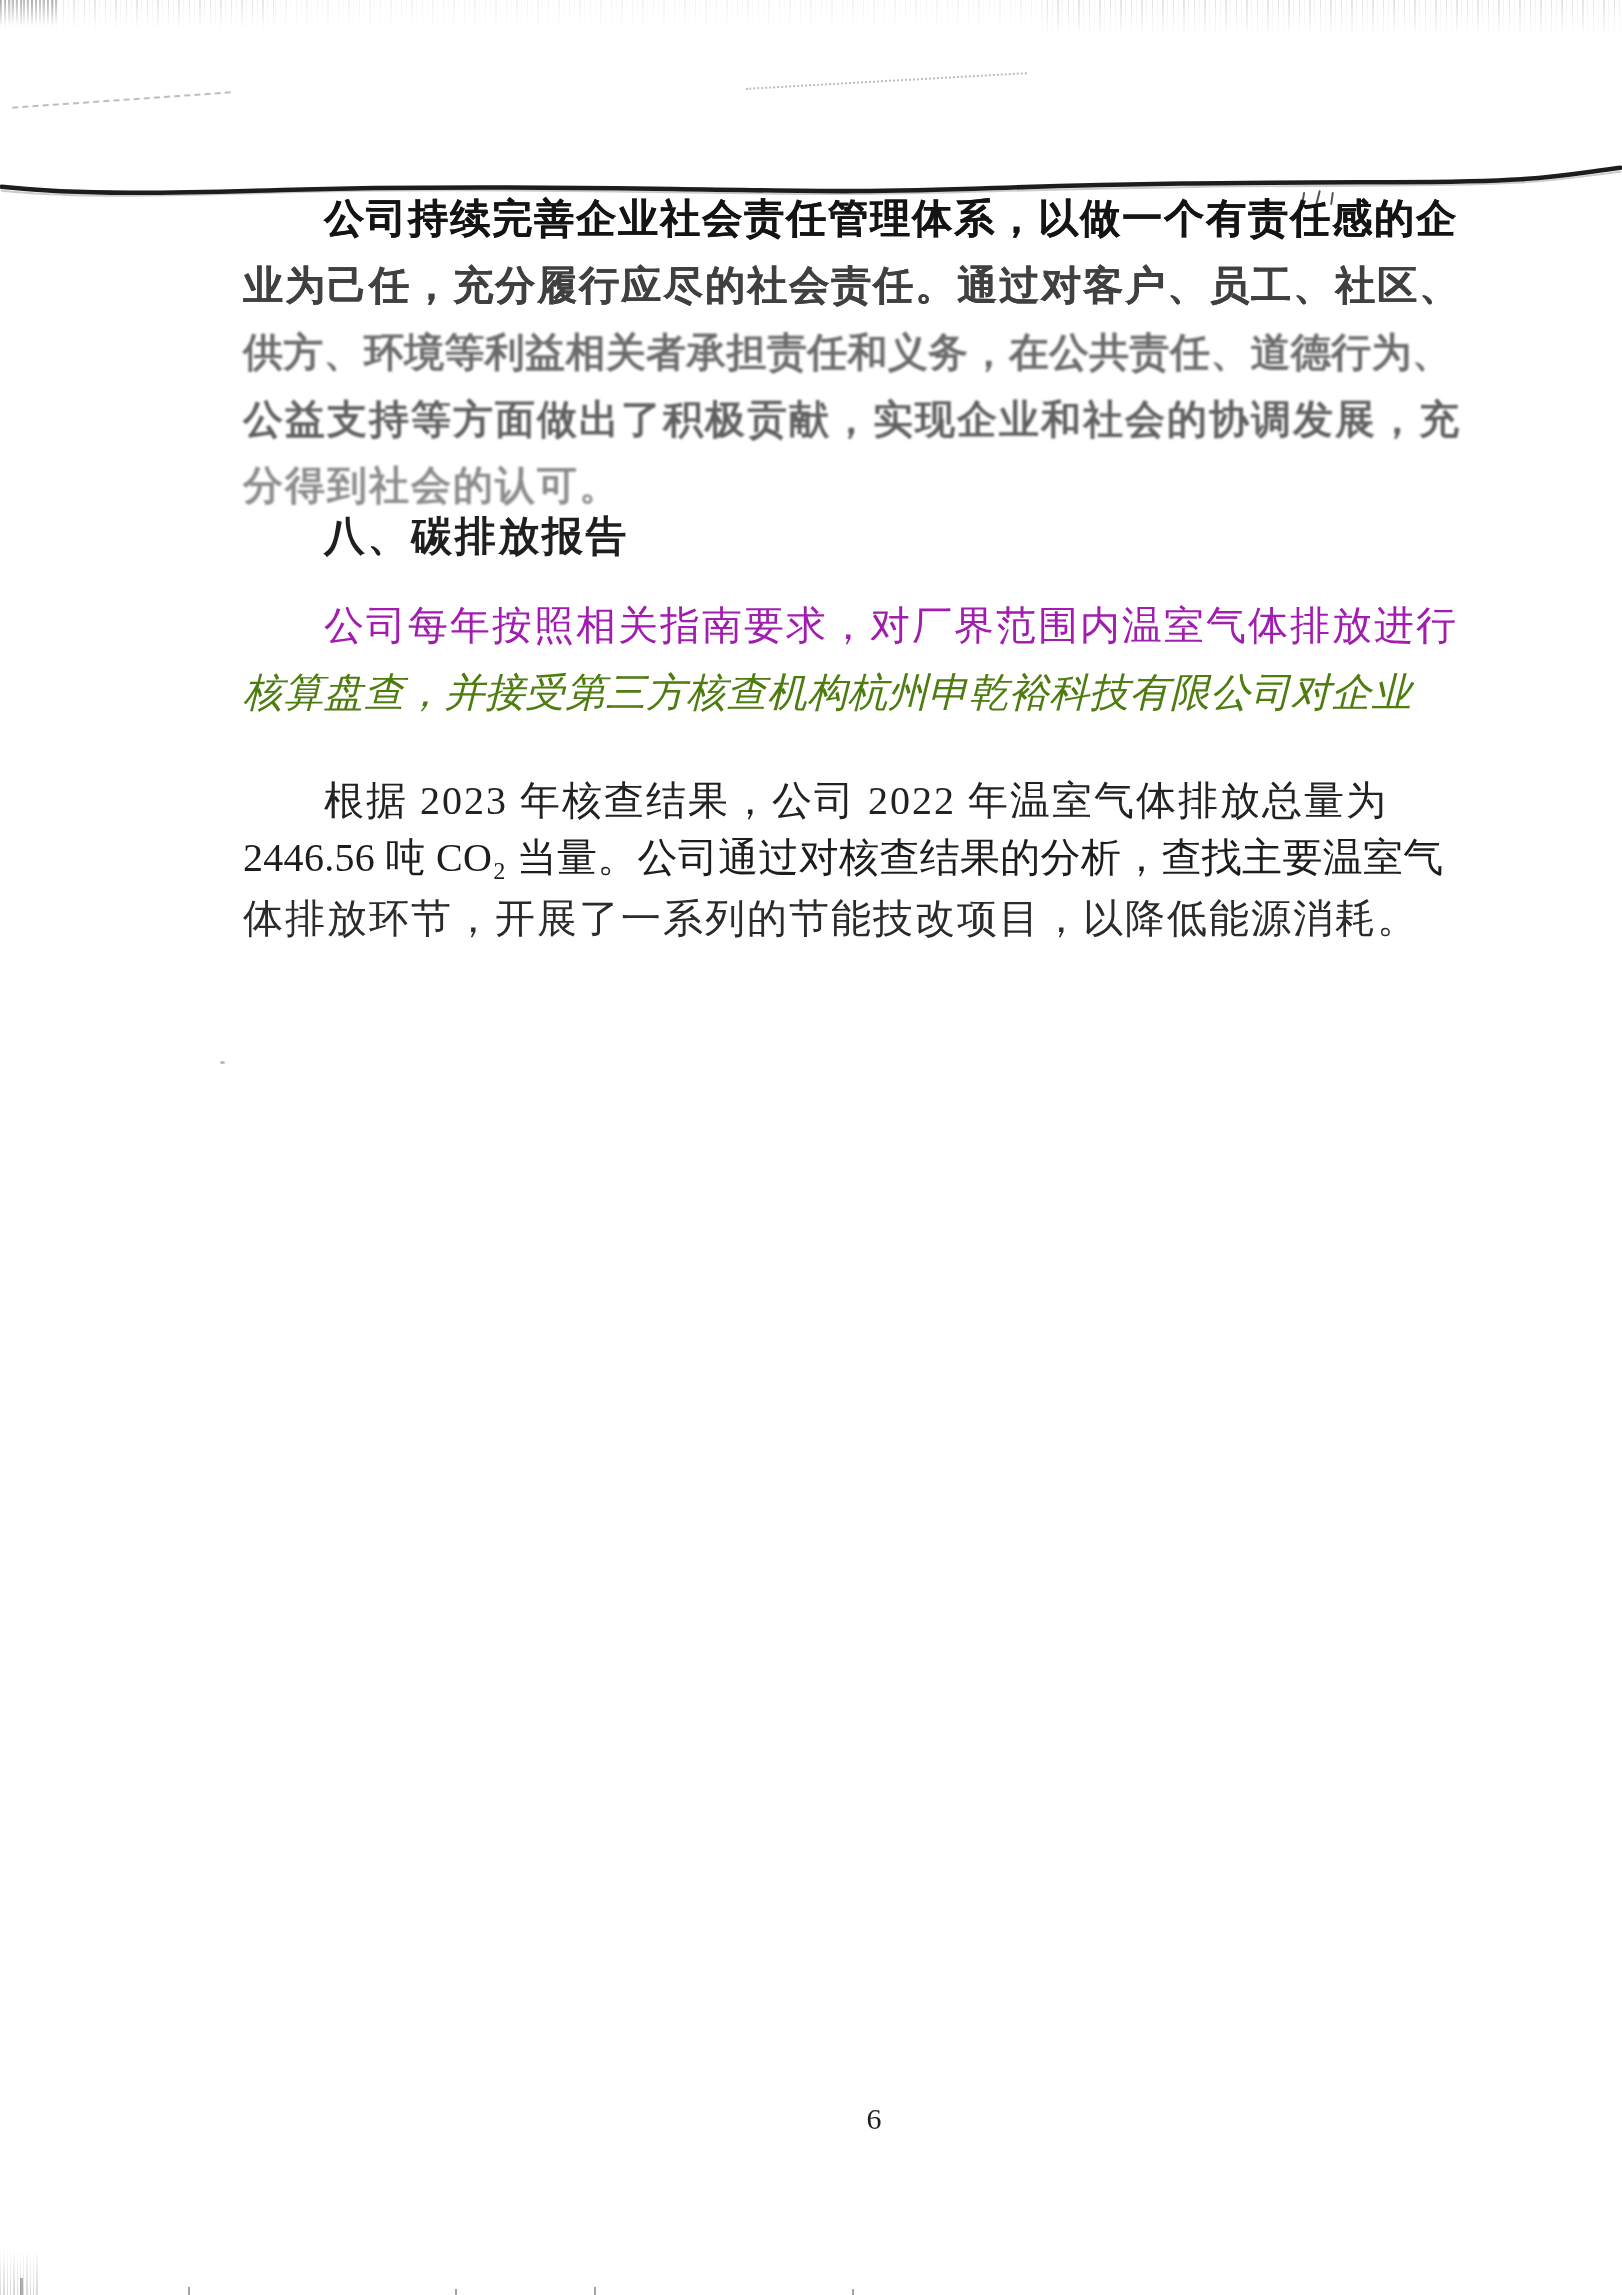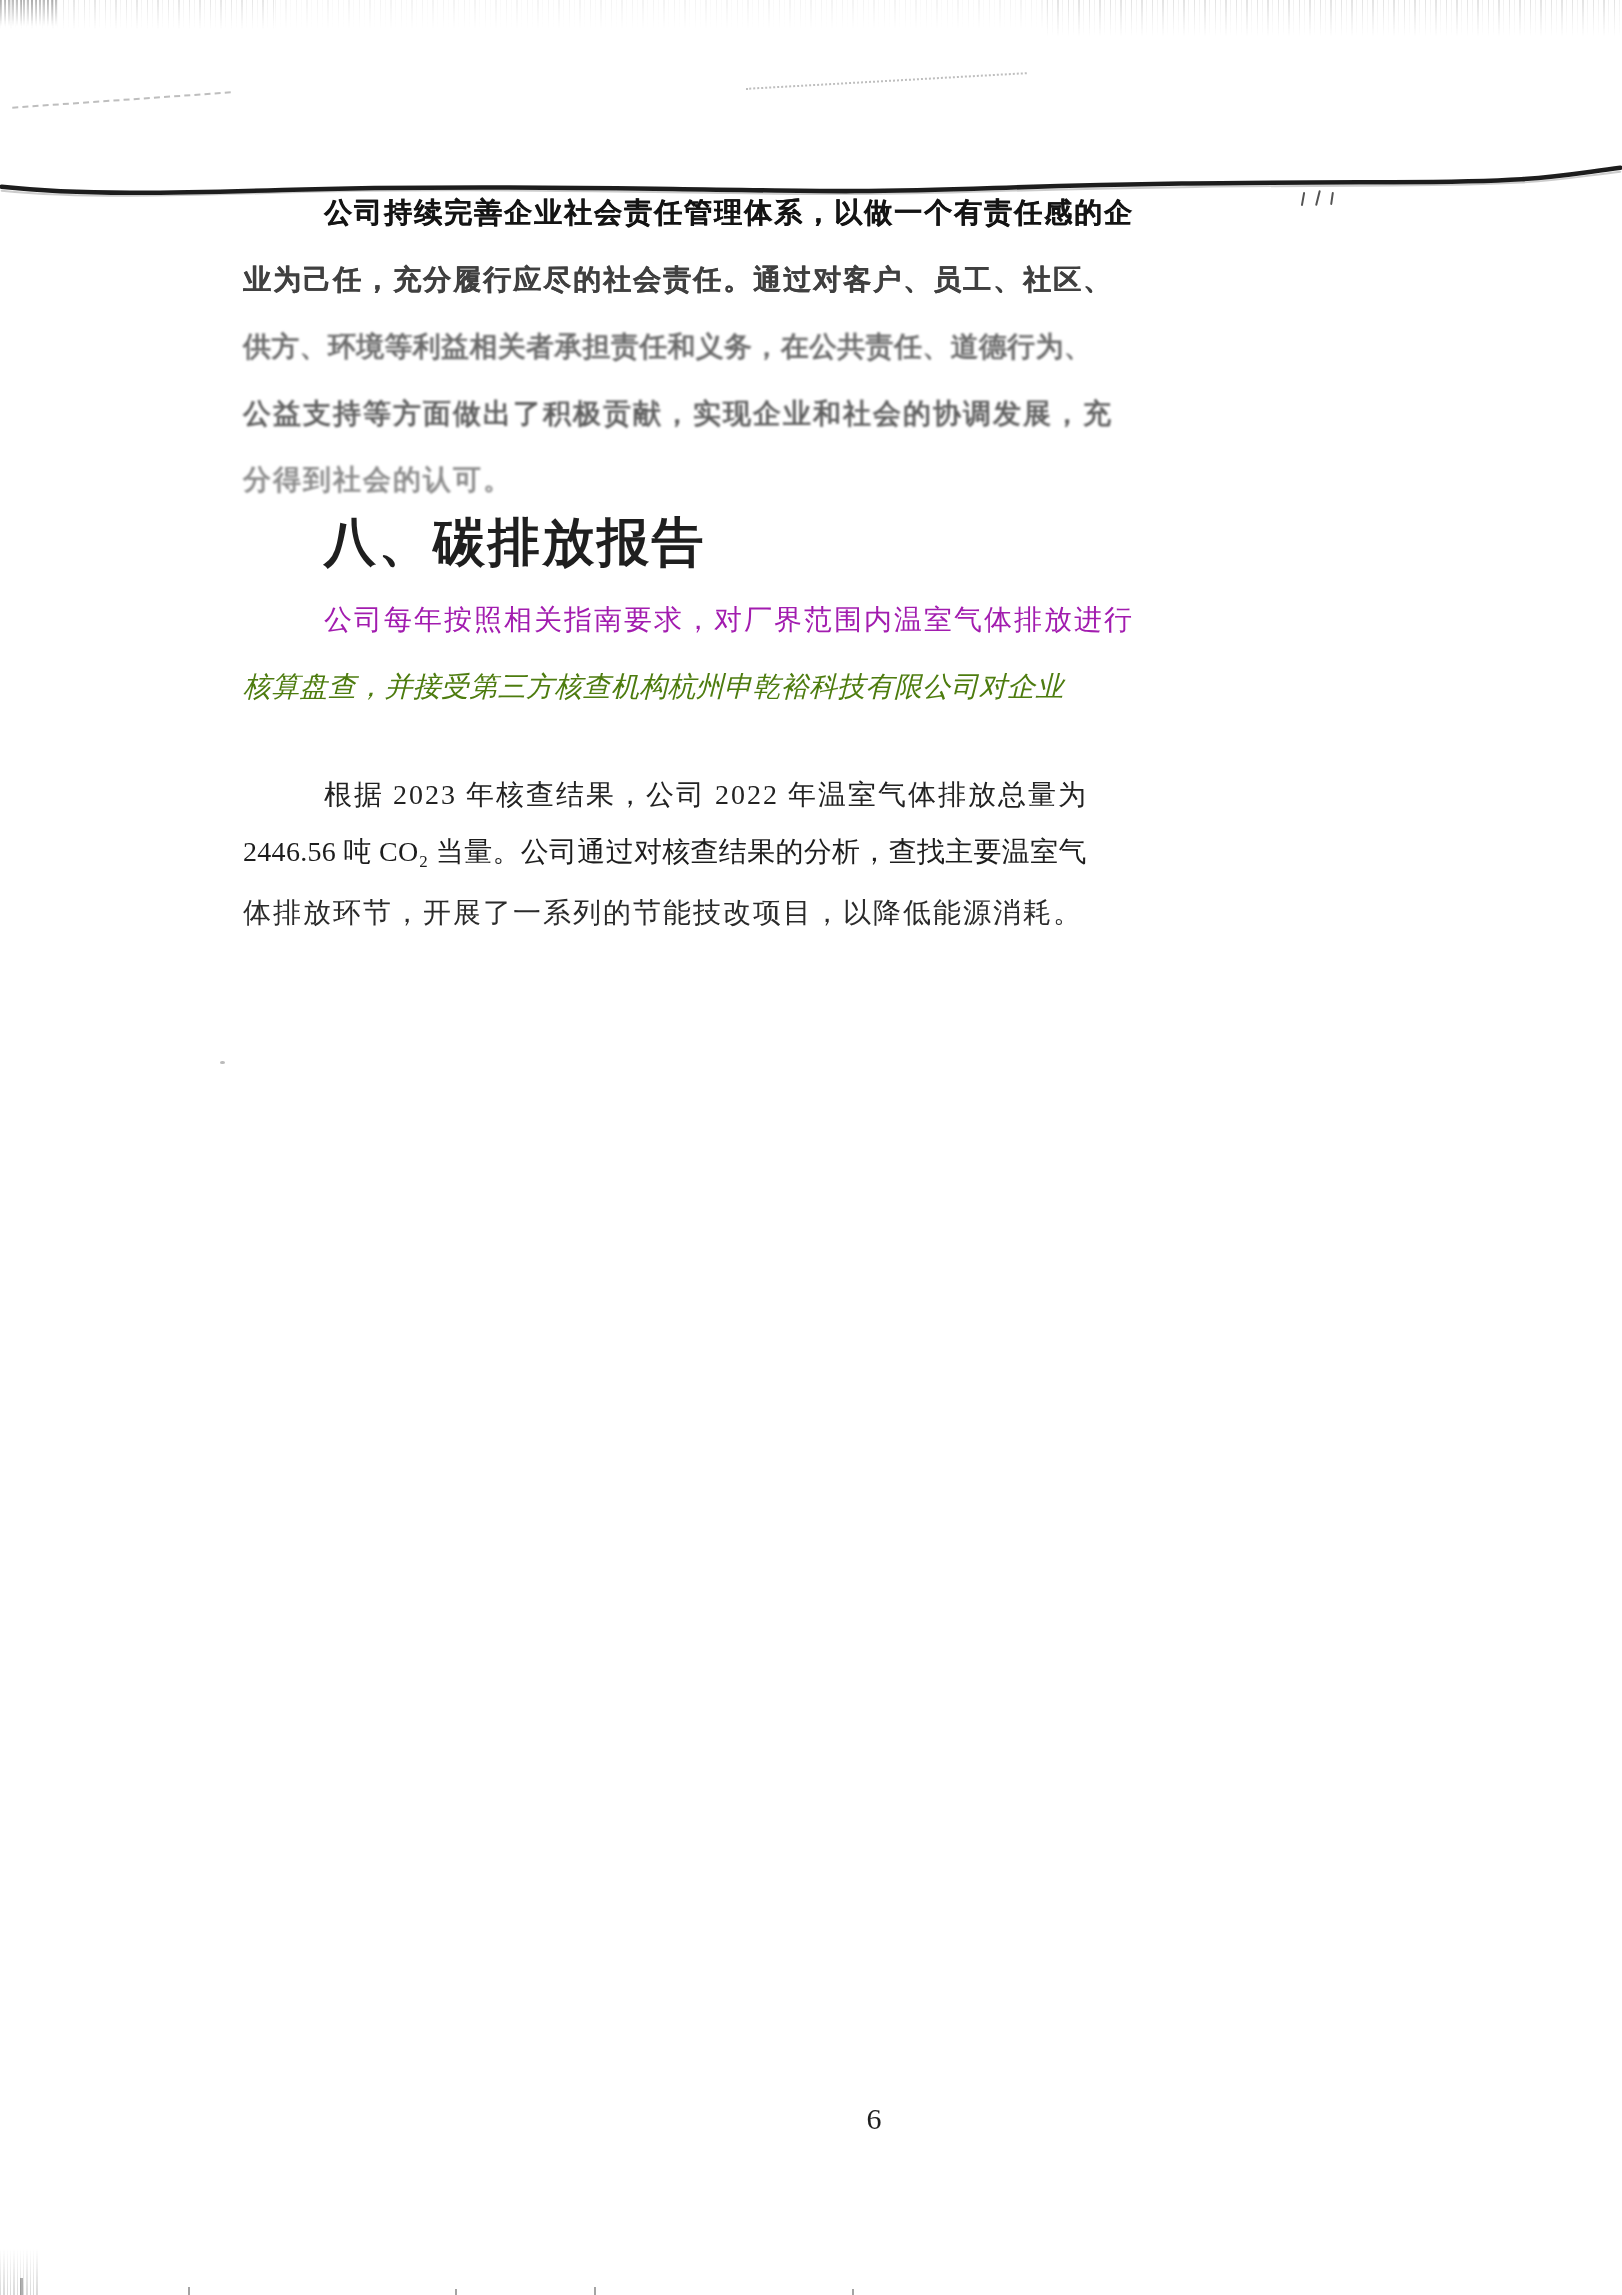--- a/index.html
+++ b/index.html
@@ -48,34 +48,34 @@
   .bottom-corner{
     position:absolute;left:0;bottom:0;width:39px;height:46px;
     background:repeating-linear-gradient(90deg,rgba(100,100,100,.25) 0 1.3px,transparent 1.3px 3.3px);
     -webkit-mask-image:linear-gradient(transparent,#000);
     mask-image:linear-gradient(transparent,#000);
   }
 
   
   .line{
     position:absolute;left:243px;width:1188px;
-    font-size:28px;line-height:1.06;
+    font-size:40px;line-height:1.06;
     letter-spacing:2px;color:#1a1a1a;
     white-space:nowrap;
   }
   .indent{padding-left:81px;}
   .tight{letter-spacing:0.3px;}
   .b{font-weight:bold;}
   .p1l1{top:198px;color:#141414;text-shadow:0.5px 0 0 currentColor;}
   .p1l2{top:265px;color:#404040;text-shadow:0.5px 0 0 currentColor;}
   .p1l3{top:332px;color:#6b6b6b;filter:blur(1px);}
   .p1l4{top:399px;color:#606060;filter:blur(0.9px);}
   .p1l5{top:465px;color:#8c8c8c;filter:blur(1.3px);}
   .heading{
-    top:515px;font-size:52px;
+    top:515px;font-size:41px;
     font-family:"Liberation Sans","DejaVu Sans",sans-serif;
     font-weight:bold;color:#1f1f1f;letter-spacing:2.6px;
   }
   .p2l1{top:605px;color:#a21caf;filter:blur(0.5px);}
   .p2l2{top:672px;color:#4d7c0f;filter:blur(0.3px);font-style:italic;}
   .p2l3{top:737px;color:#363636;filter:blur(0.3px);}
   .p3l1{top:780px;color:#222222;filter:blur(0.1px);}
   .p3l2{top:824px;color:#1d1d1d;margin-top:13px;}
   .p3l3{top:898px;color:#2b2b2b;filter:blur(0.2px);}
 

